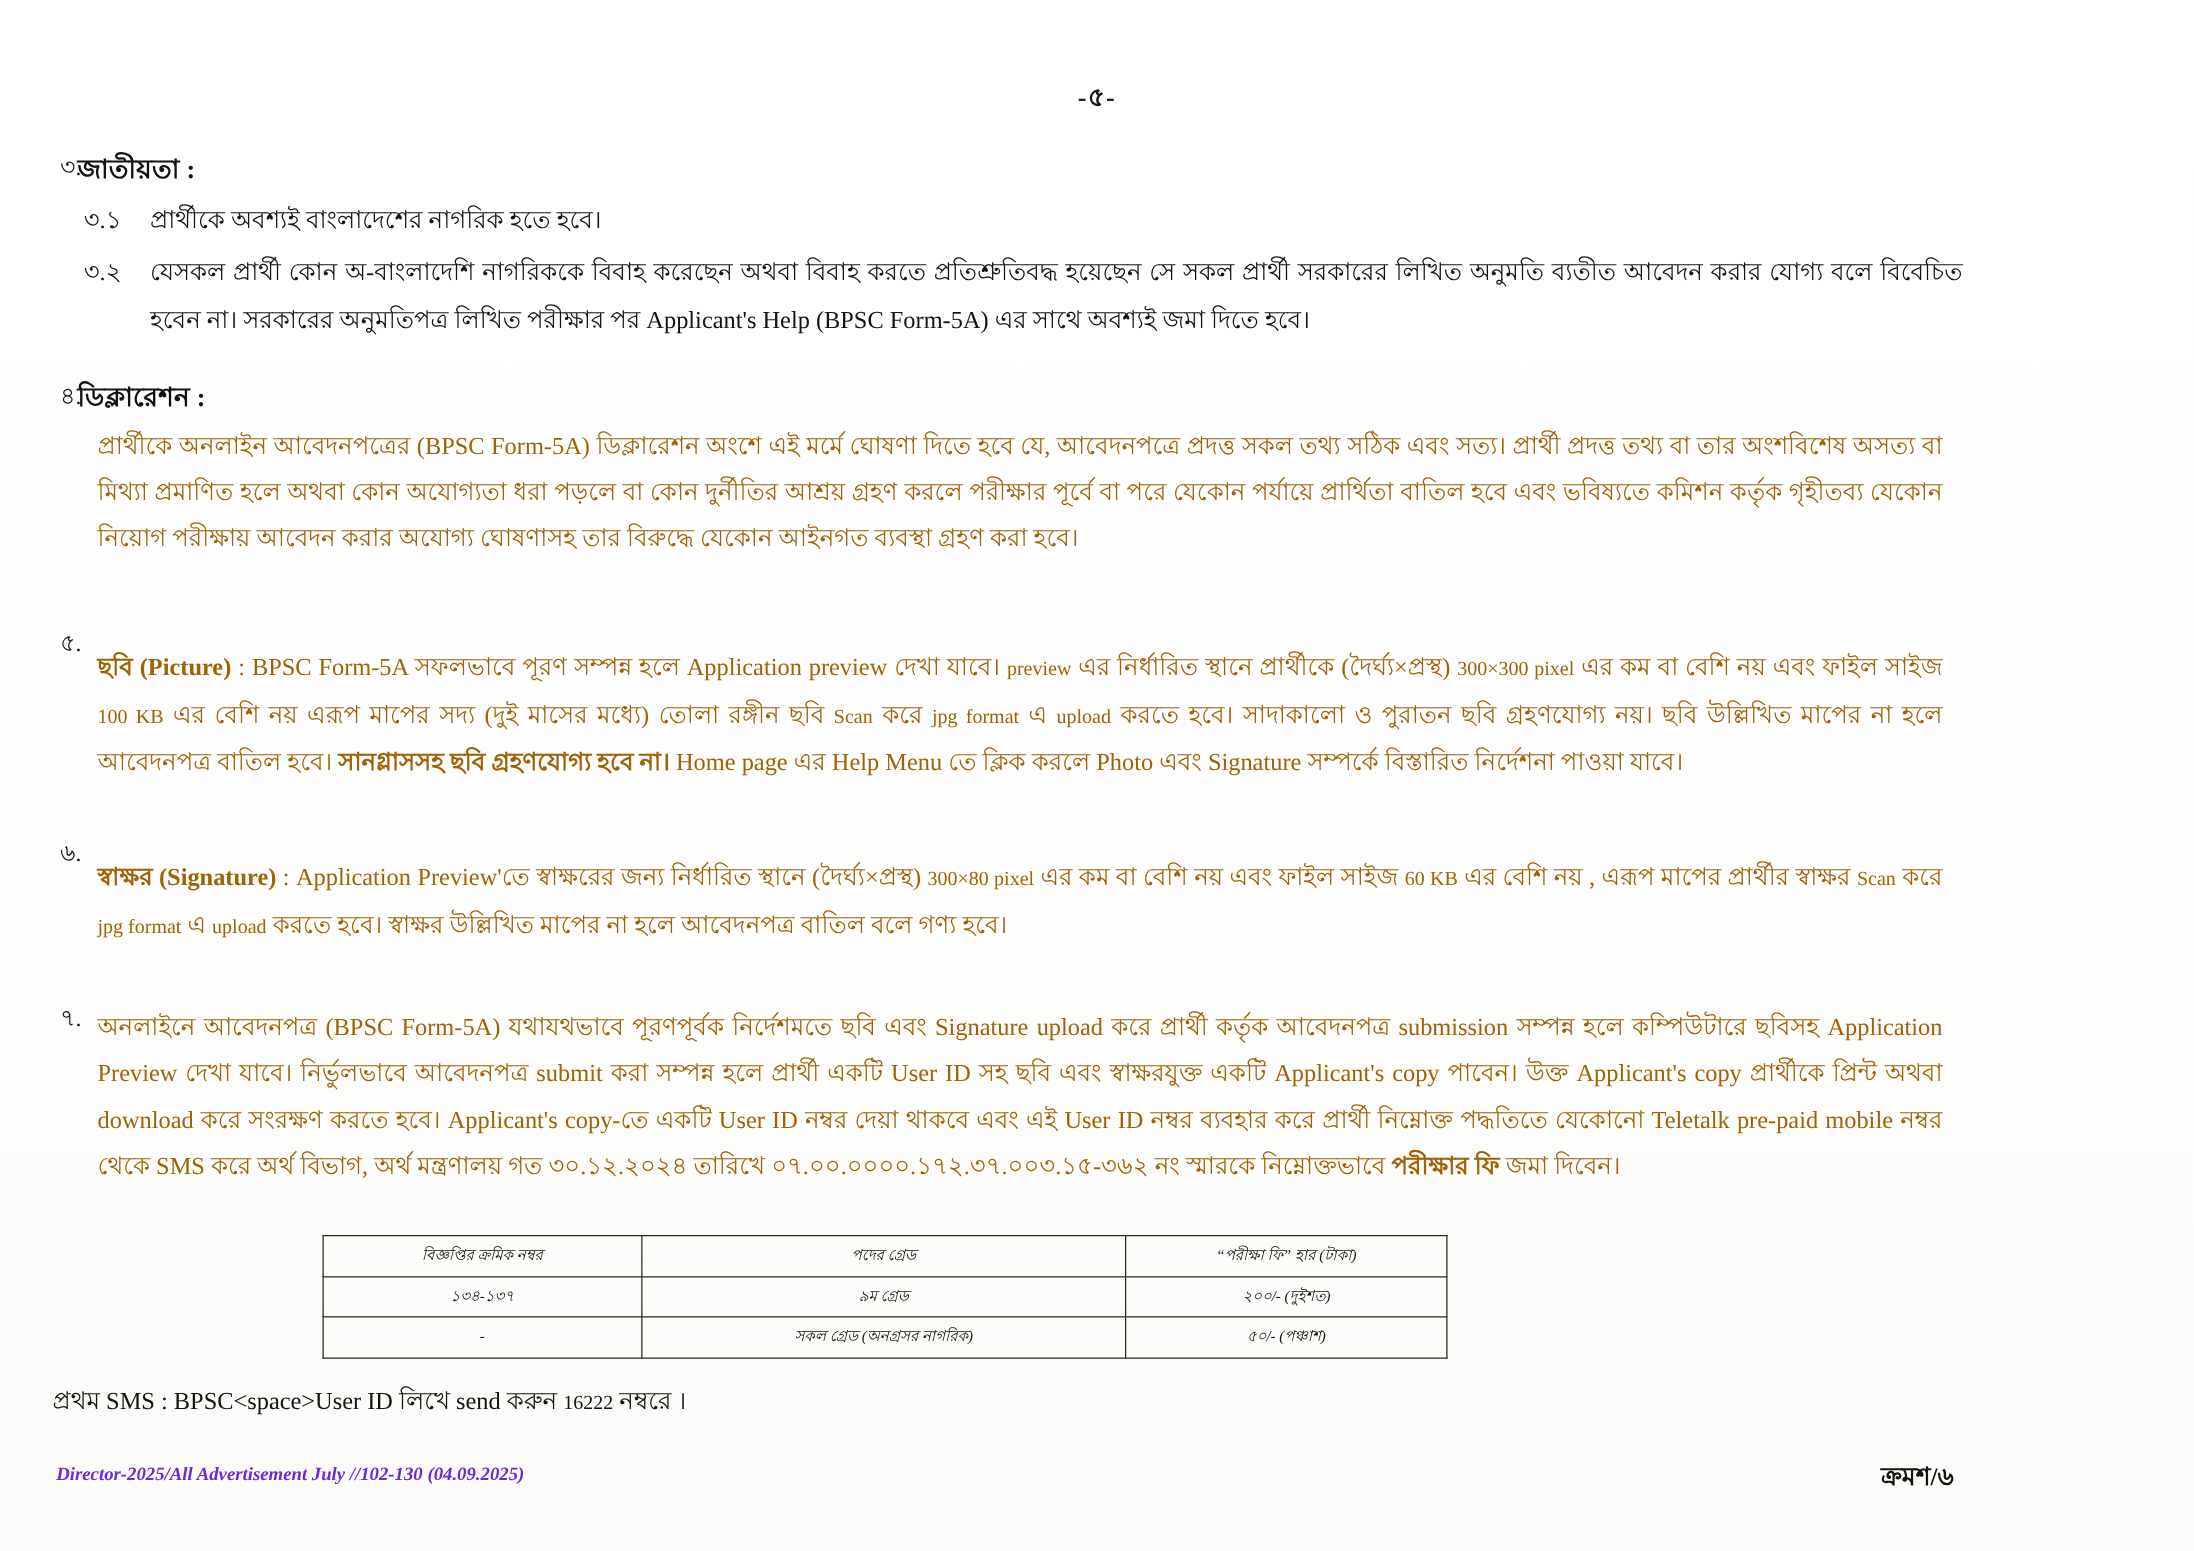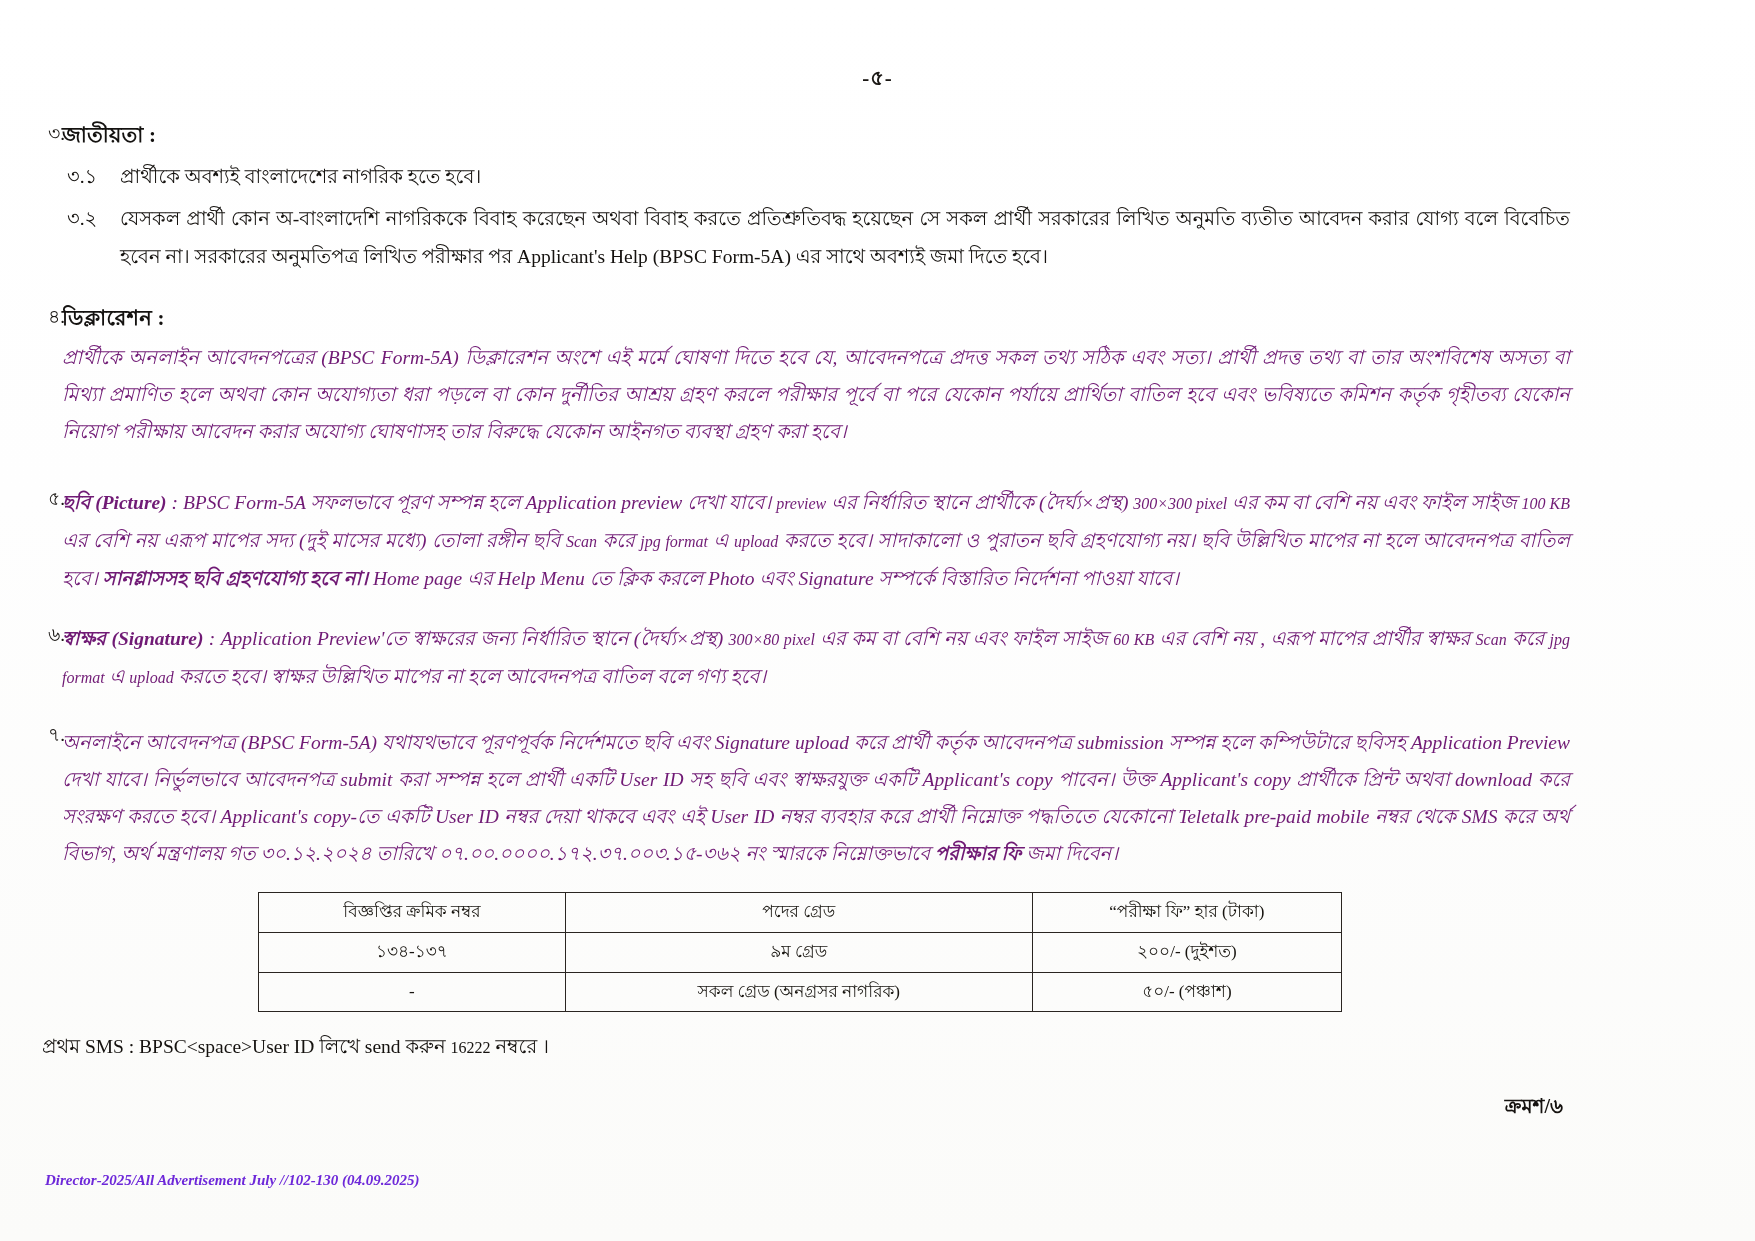--- a/index.html
+++ b/index.html
@@ -65,23 +65,22 @@
   .sec-heading {
     font-size: 21px;
     font-weight: 700;
     color: #141210;
     letter-spacing: 0.2px;
   }
   .para {
     font-size: 19.5px;
     line-height: 1.95;
     text-align: justify;
-    color: #701a75;
-    margin: 0;
-    font-style: italic;
+    color: #a16207;
+    margin: 16px;
   }
   .sub-item {
     display: flex;
     align-items: flex-start;
     margin-top: 4px;
     font-size: 19.5px;
     line-height: 1.95;
   }
   .sub-num {
     flex: 0 0 58px;
@@ -106,22 +105,23 @@
 
   
   .fee-table-wrap {
     margin-top: 20px;
     display: flex;
     justify-content: flex-start;
     padding-left: 258px;
   }
   table.fee-table {
     border-collapse: collapse;
-    width: 1084px;
-    font-size: 17px;
+    width: 900px;
+    font-size: 12px;
+    font-style: italic;
   }
   table.fee-table th,
   table.fee-table td {
     border: 1.4px solid #2a2521;
     padding: 7px 8px;
     text-align: center;
     color: #17140f;
     font-weight: 400;
     line-height: 1.45;
   }

